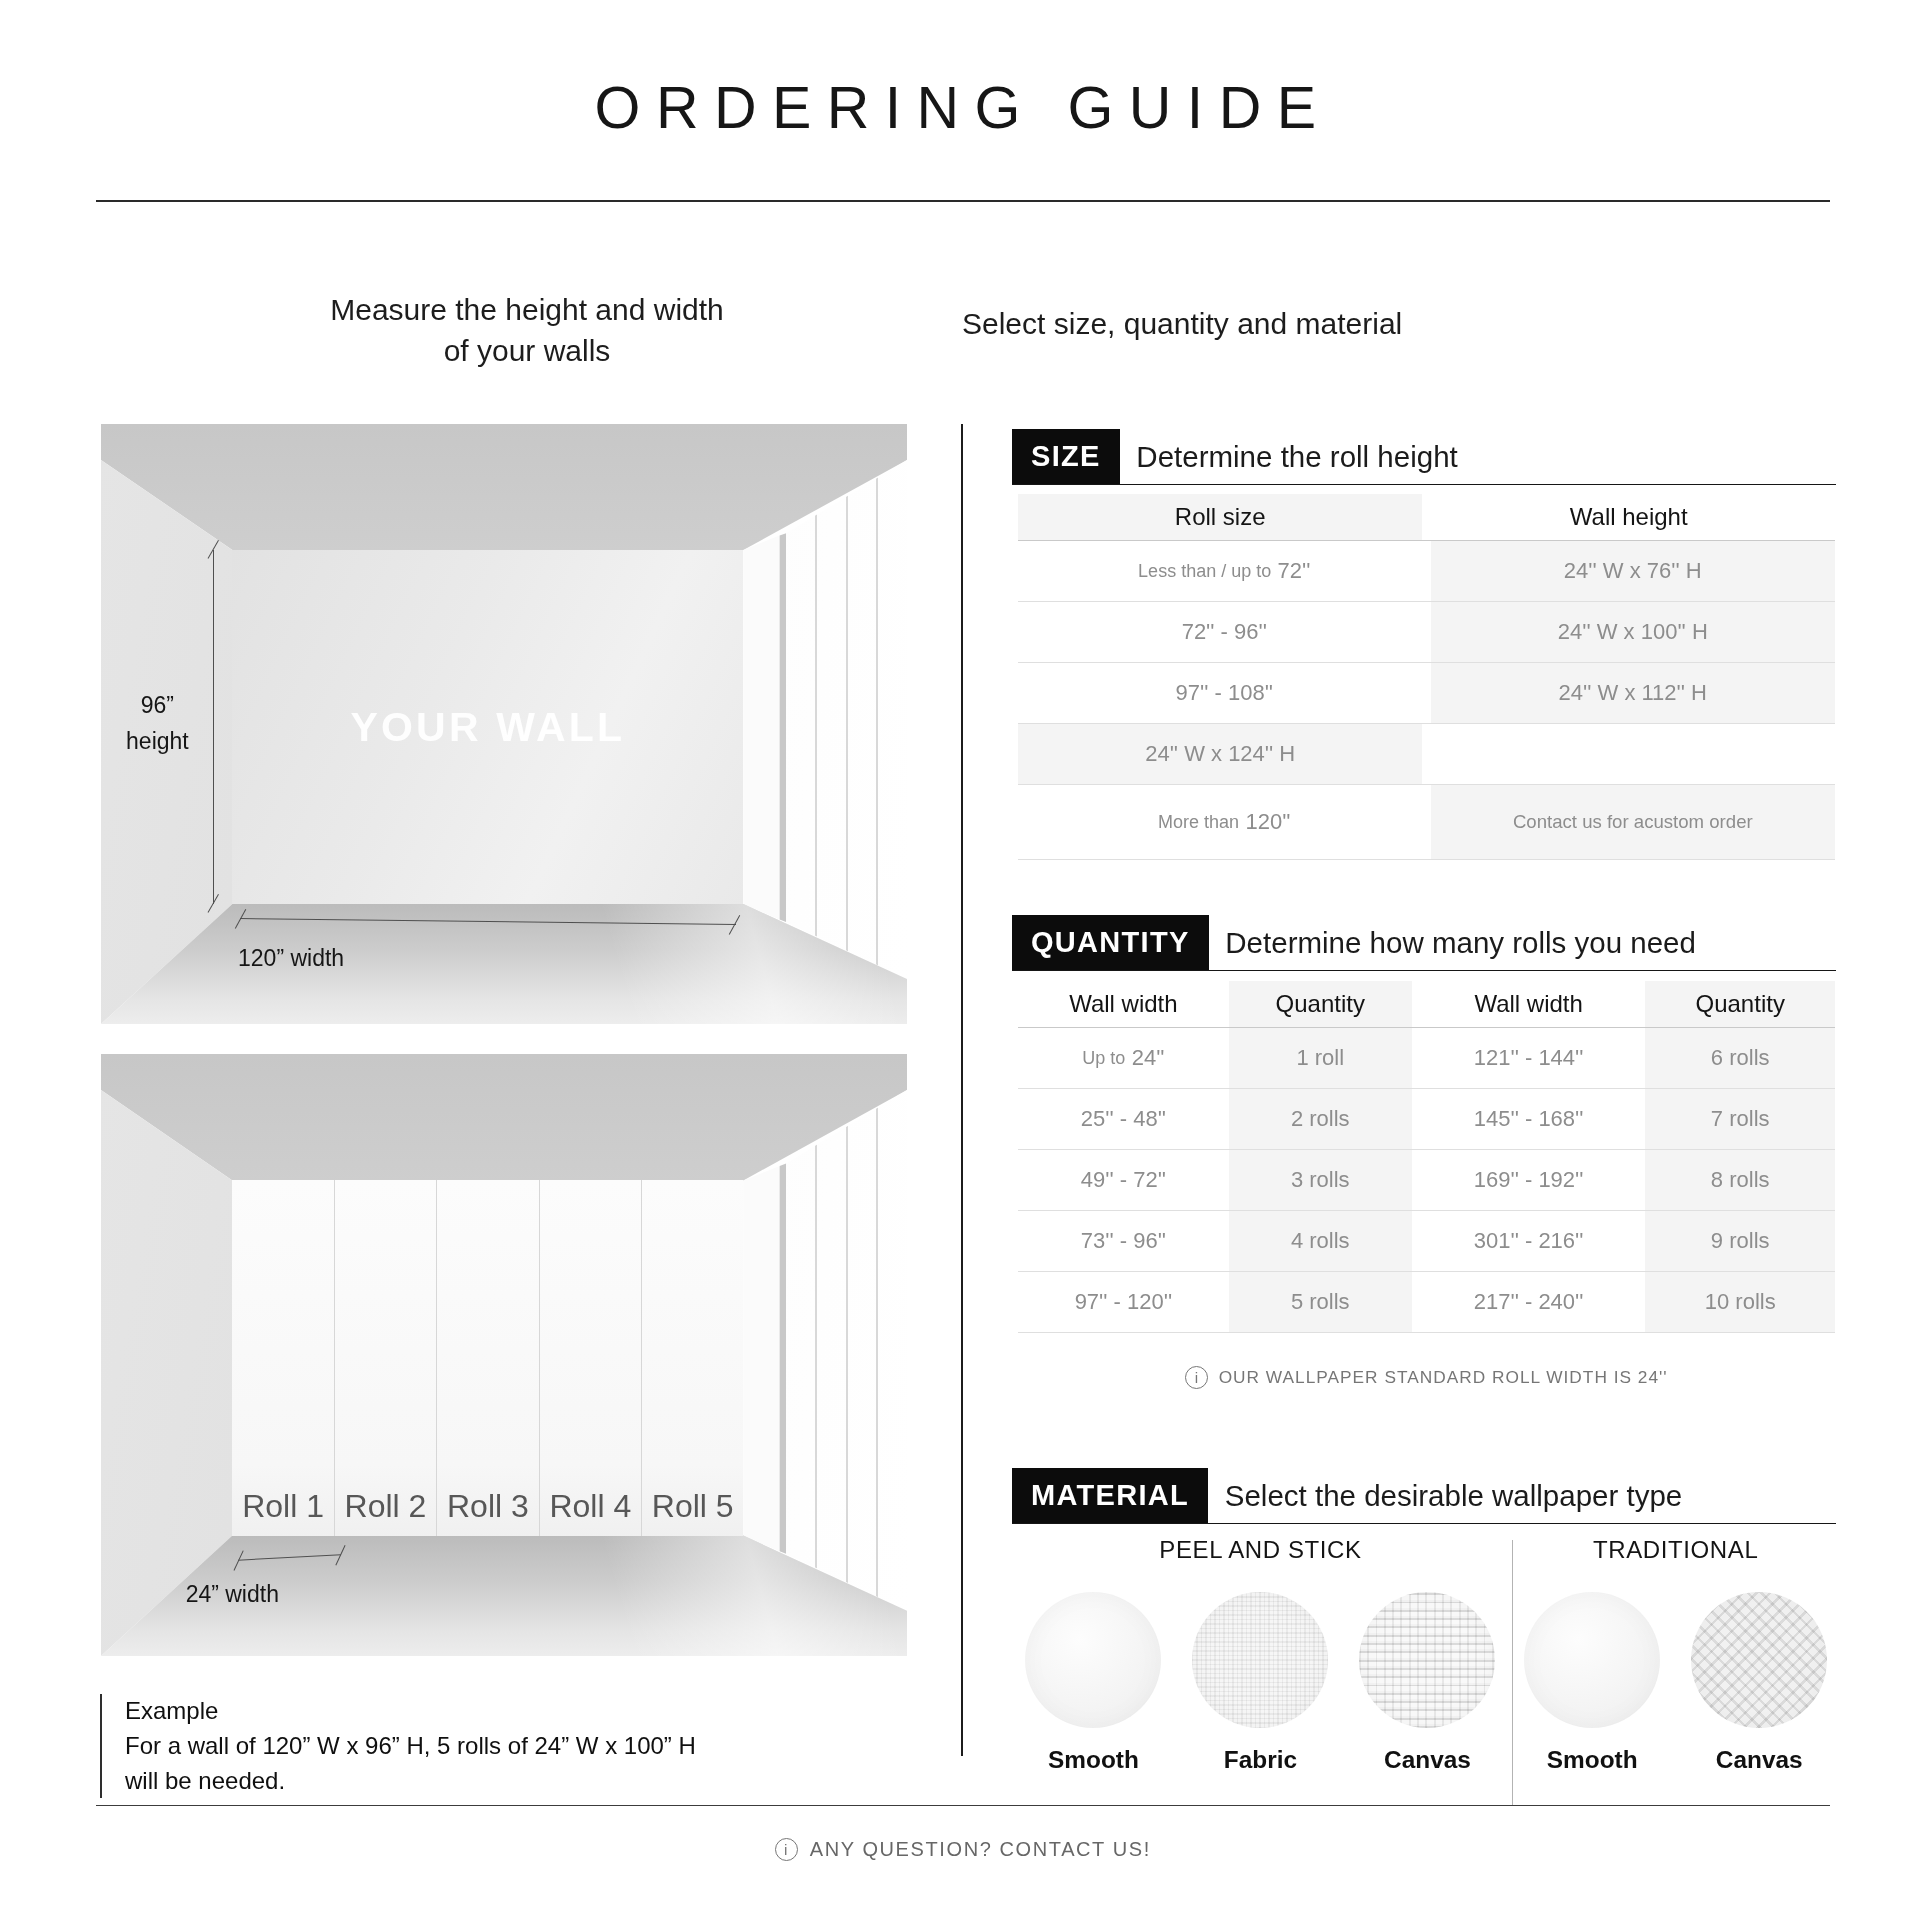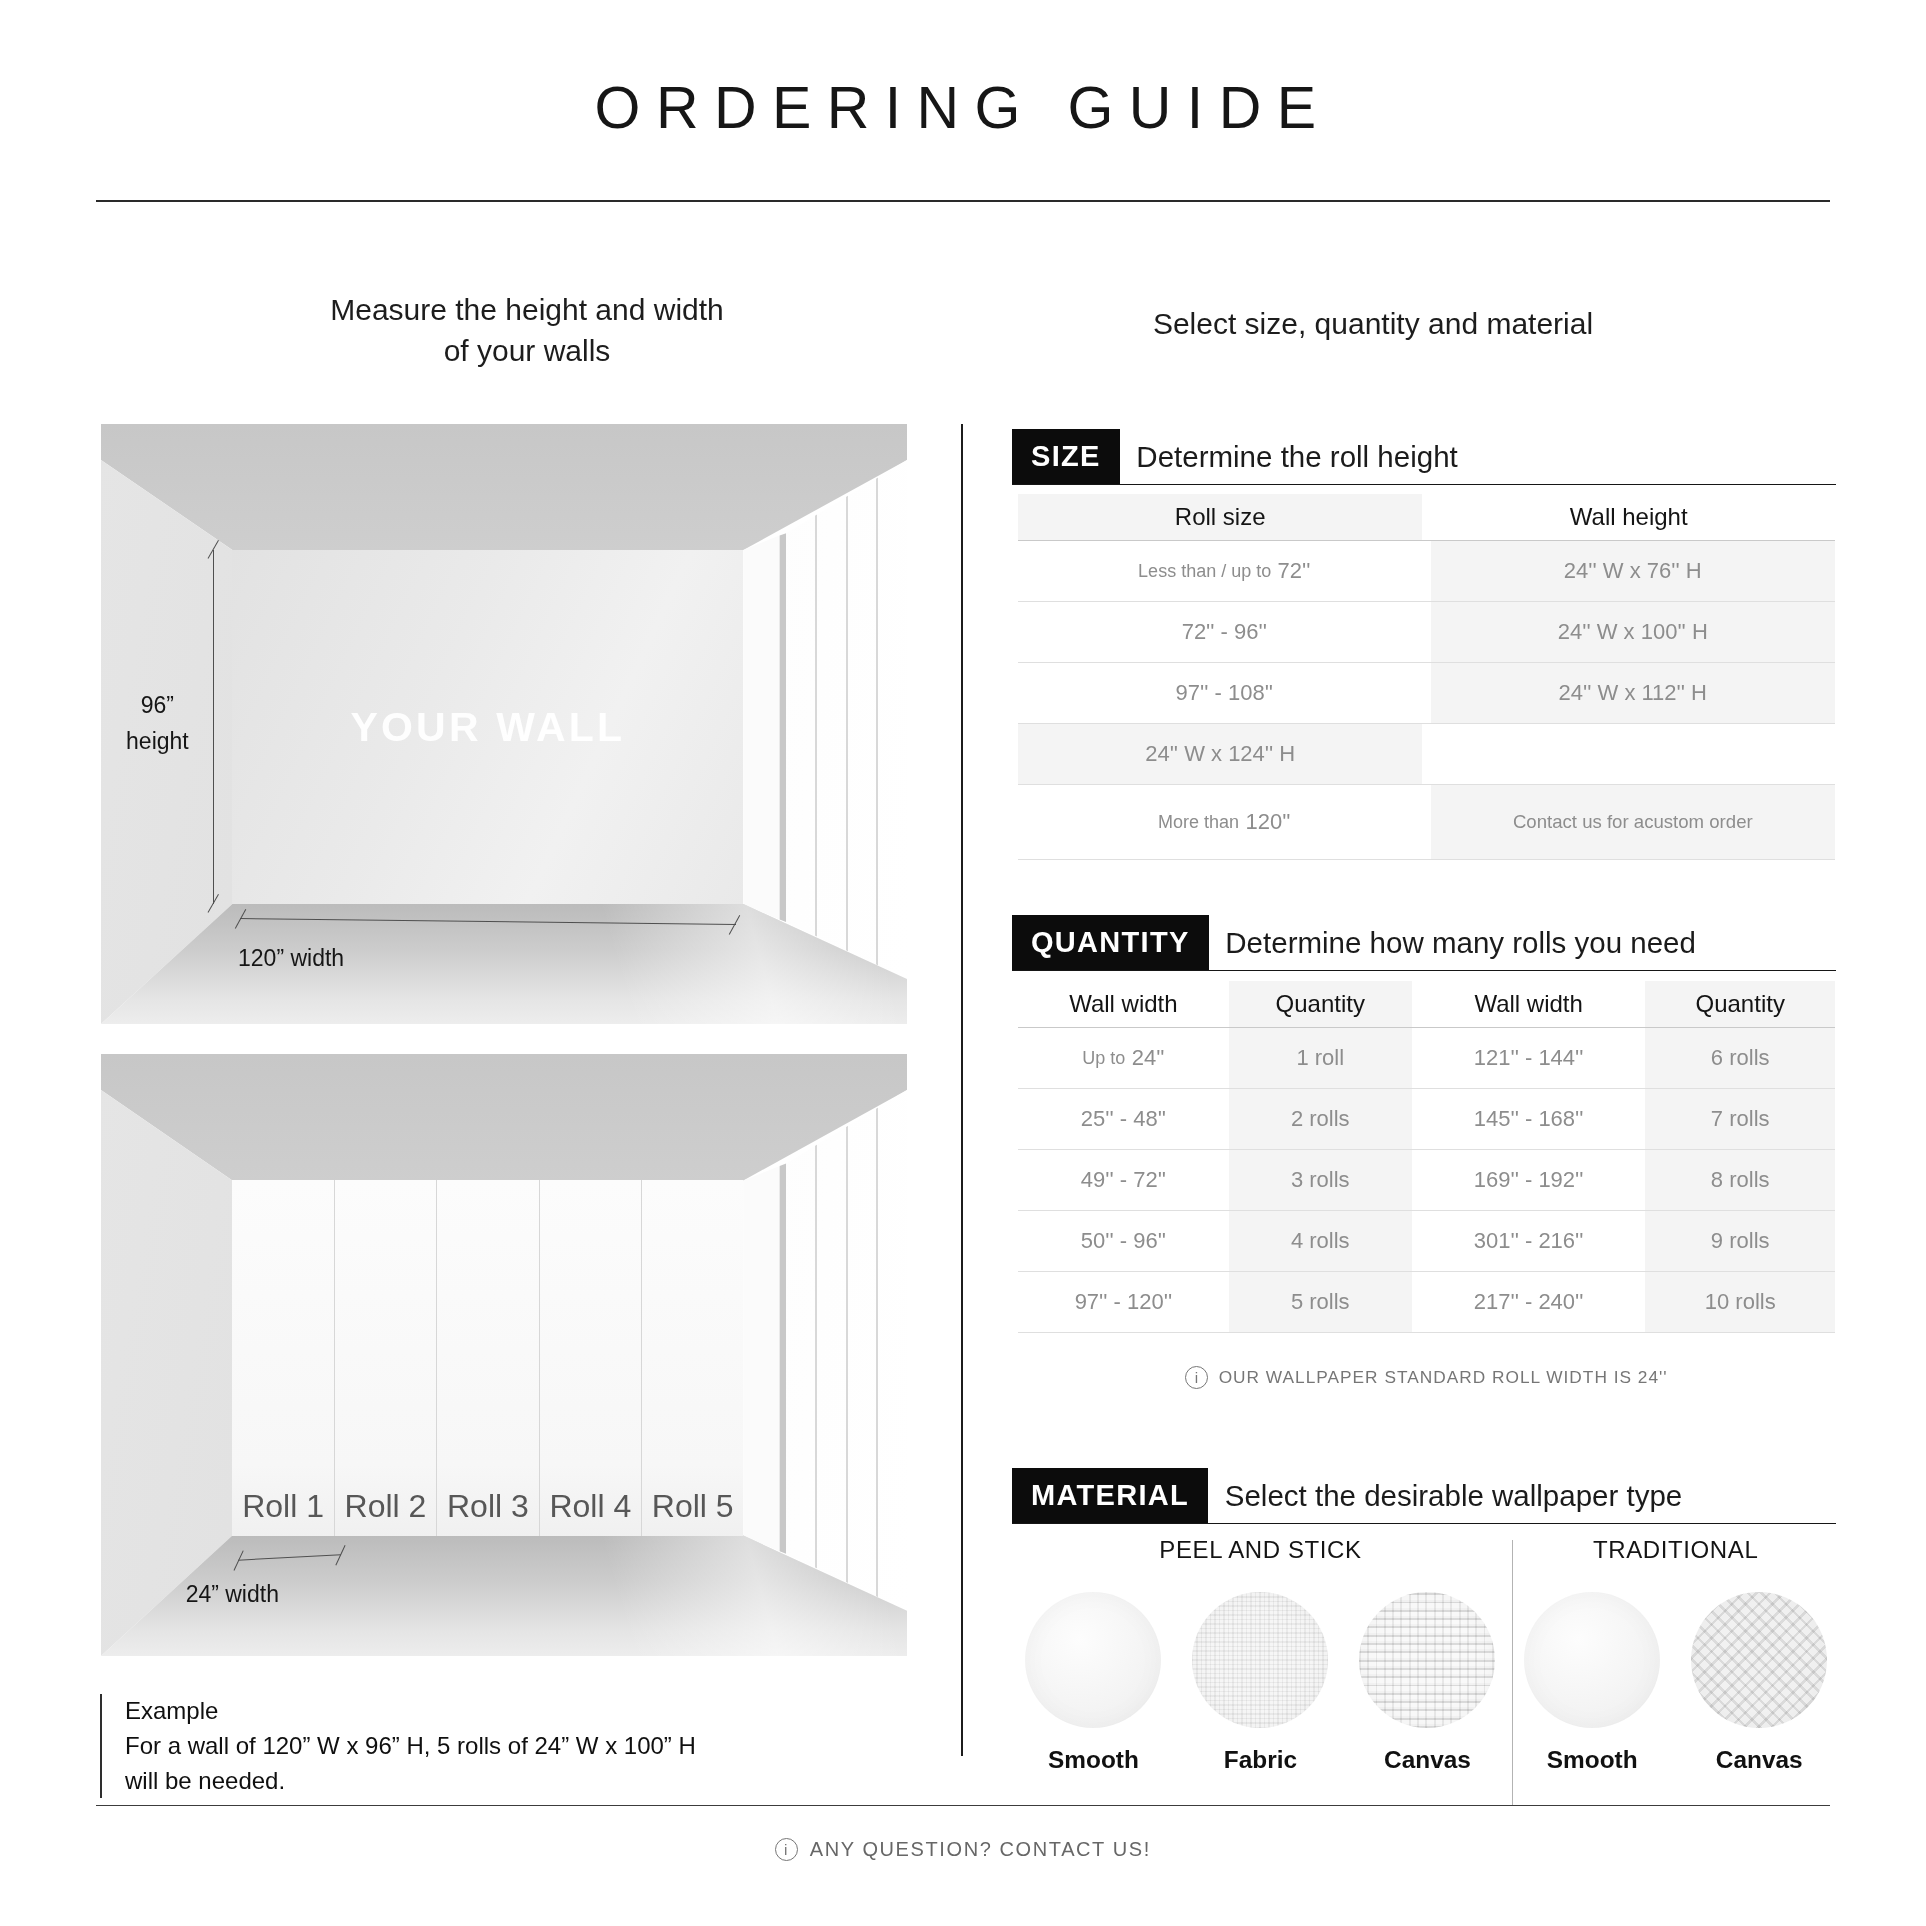--- a/index.html
+++ b/index.html
@@ -8,21 +8,21 @@
   body { font-family:"Liberation Sans", sans-serif; color:#1a1a1a; }
   .canvas { position:relative; width:1926px; height:1926px; background:#ffffff; overflow:hidden; }
 
   
   .title { position:absolute; left:0; top:74px; width:1926px; text-align:center;
            font-size:59px; letter-spacing:15.4px; color:#161616; font-weight:400; }
   .title-rule { position:absolute; left:96px; top:200px; width:1734px; height:1.9px; background:#2a2a2a; }
 
   .lh { position:absolute; left:116px; top:290px; width:822px; text-align:center;
         font-size:30px; color:#1d1d1d; line-height:1.36; }
-  .rh { position:absolute; left:962px; top:307px; width:822px; text-align:center;
+  .rh { position:absolute; left:962px; top:307px; width:822px; text-align:left;
         font-size:30px; color:#1d1d1d; }
 
   .col-divider { position:absolute; left:961px; top:424px; width:1.9px; height:1332px; background:#1c1c1c; }
 
   
   .room { position:absolute; overflow:hidden; background:#fff; }
   .room1 { left:101px; top:424px;  width:806px; height:600px; }
   .room2 { left:101px; top:1054px; width:806px; height:602px; }
   .face { position:absolute; inset:0; }
   .ceiling { clip-path:polygon(0 0,100% 0,100% 6%,79.7% 21%,16.3% 21%,0 6%);
@@ -277,21 +277,21 @@
         <div class="trow">
           <div class="cell qty-c1">
             <span class="val">49'' - 72''</span>
           </div>
           <div class="cell qty-c2">3 rolls</div>
           <div class="cell qty-c3">169'' - 192''</div>
           <div class="cell qty-c4">8 rolls</div>
         </div>
         <div class="trow">
           <div class="cell qty-c1">
-            <span class="val">50'' - 96''</span>
+            <span class="val">73'' - 96''</span>
           </div>
           <div class="cell qty-c2">4 rolls</div>
           <div class="cell qty-c3">301'' - 216''</div>
           <div class="cell qty-c4">9 rolls</div>
         </div>
         <div class="trow">
           <div class="cell qty-c1">
             <span class="val">97'' - 120''</span>
           </div>
           <div class="cell qty-c2">5 rolls</div>

